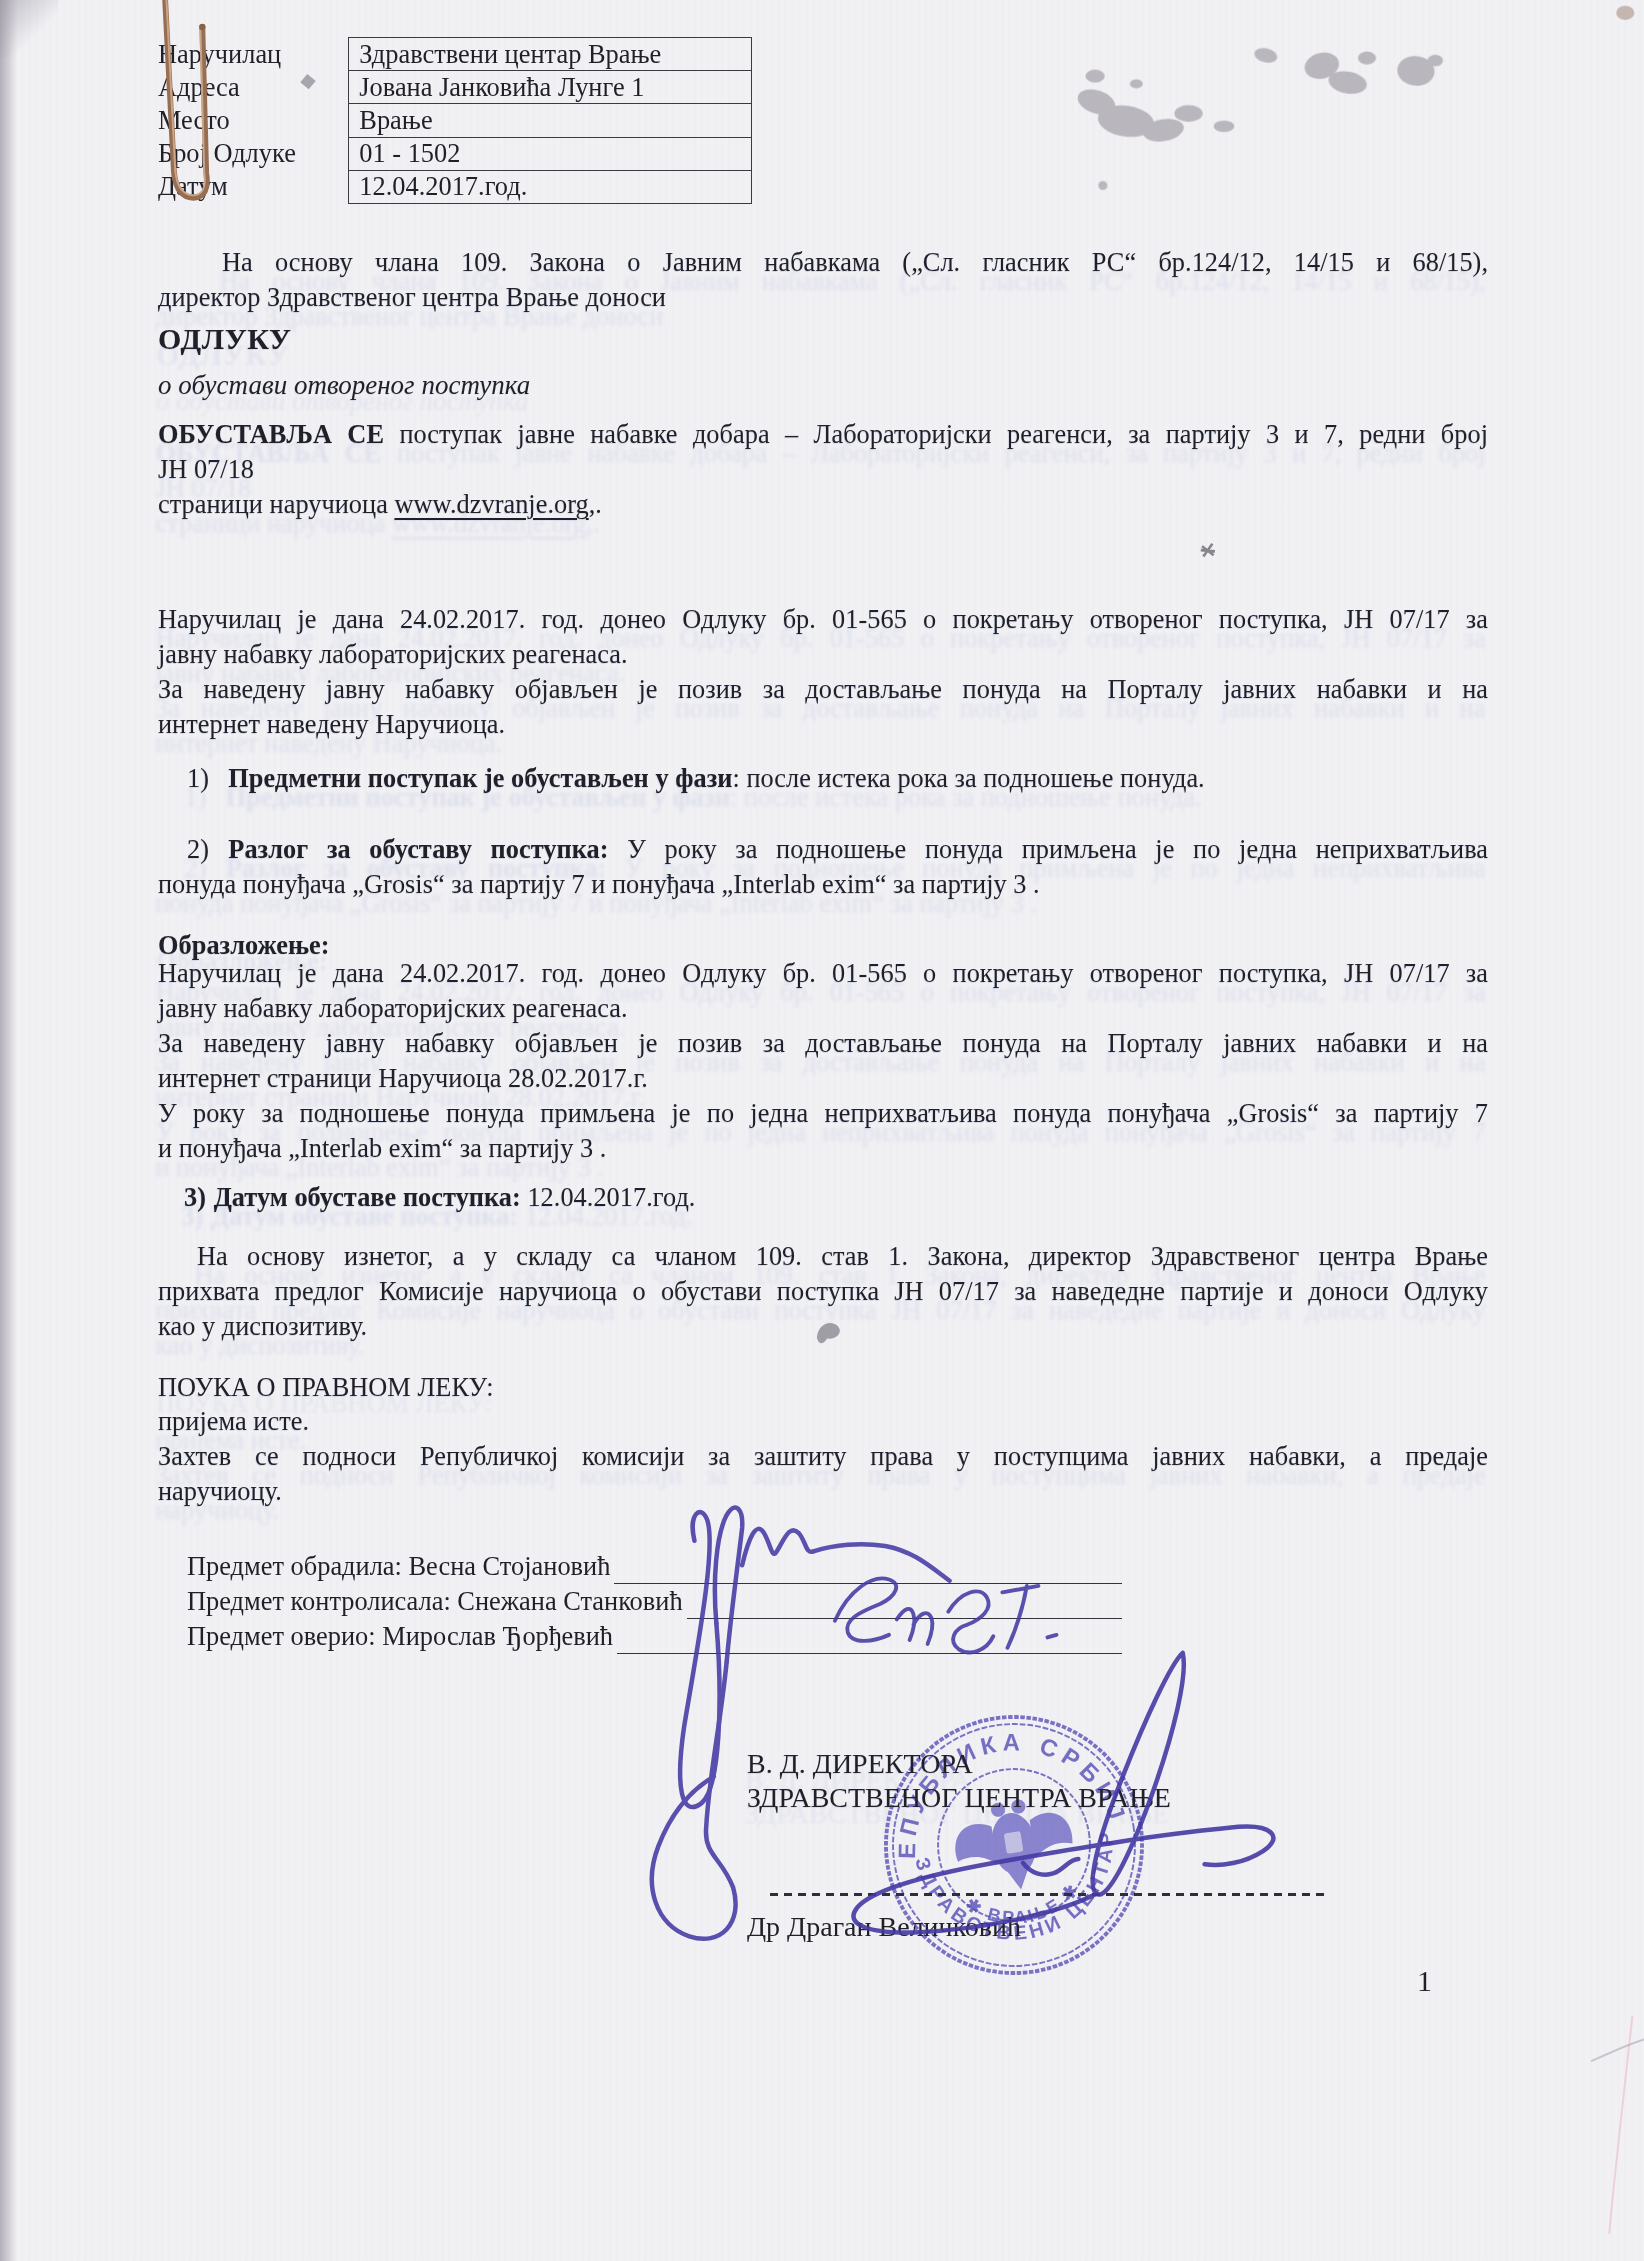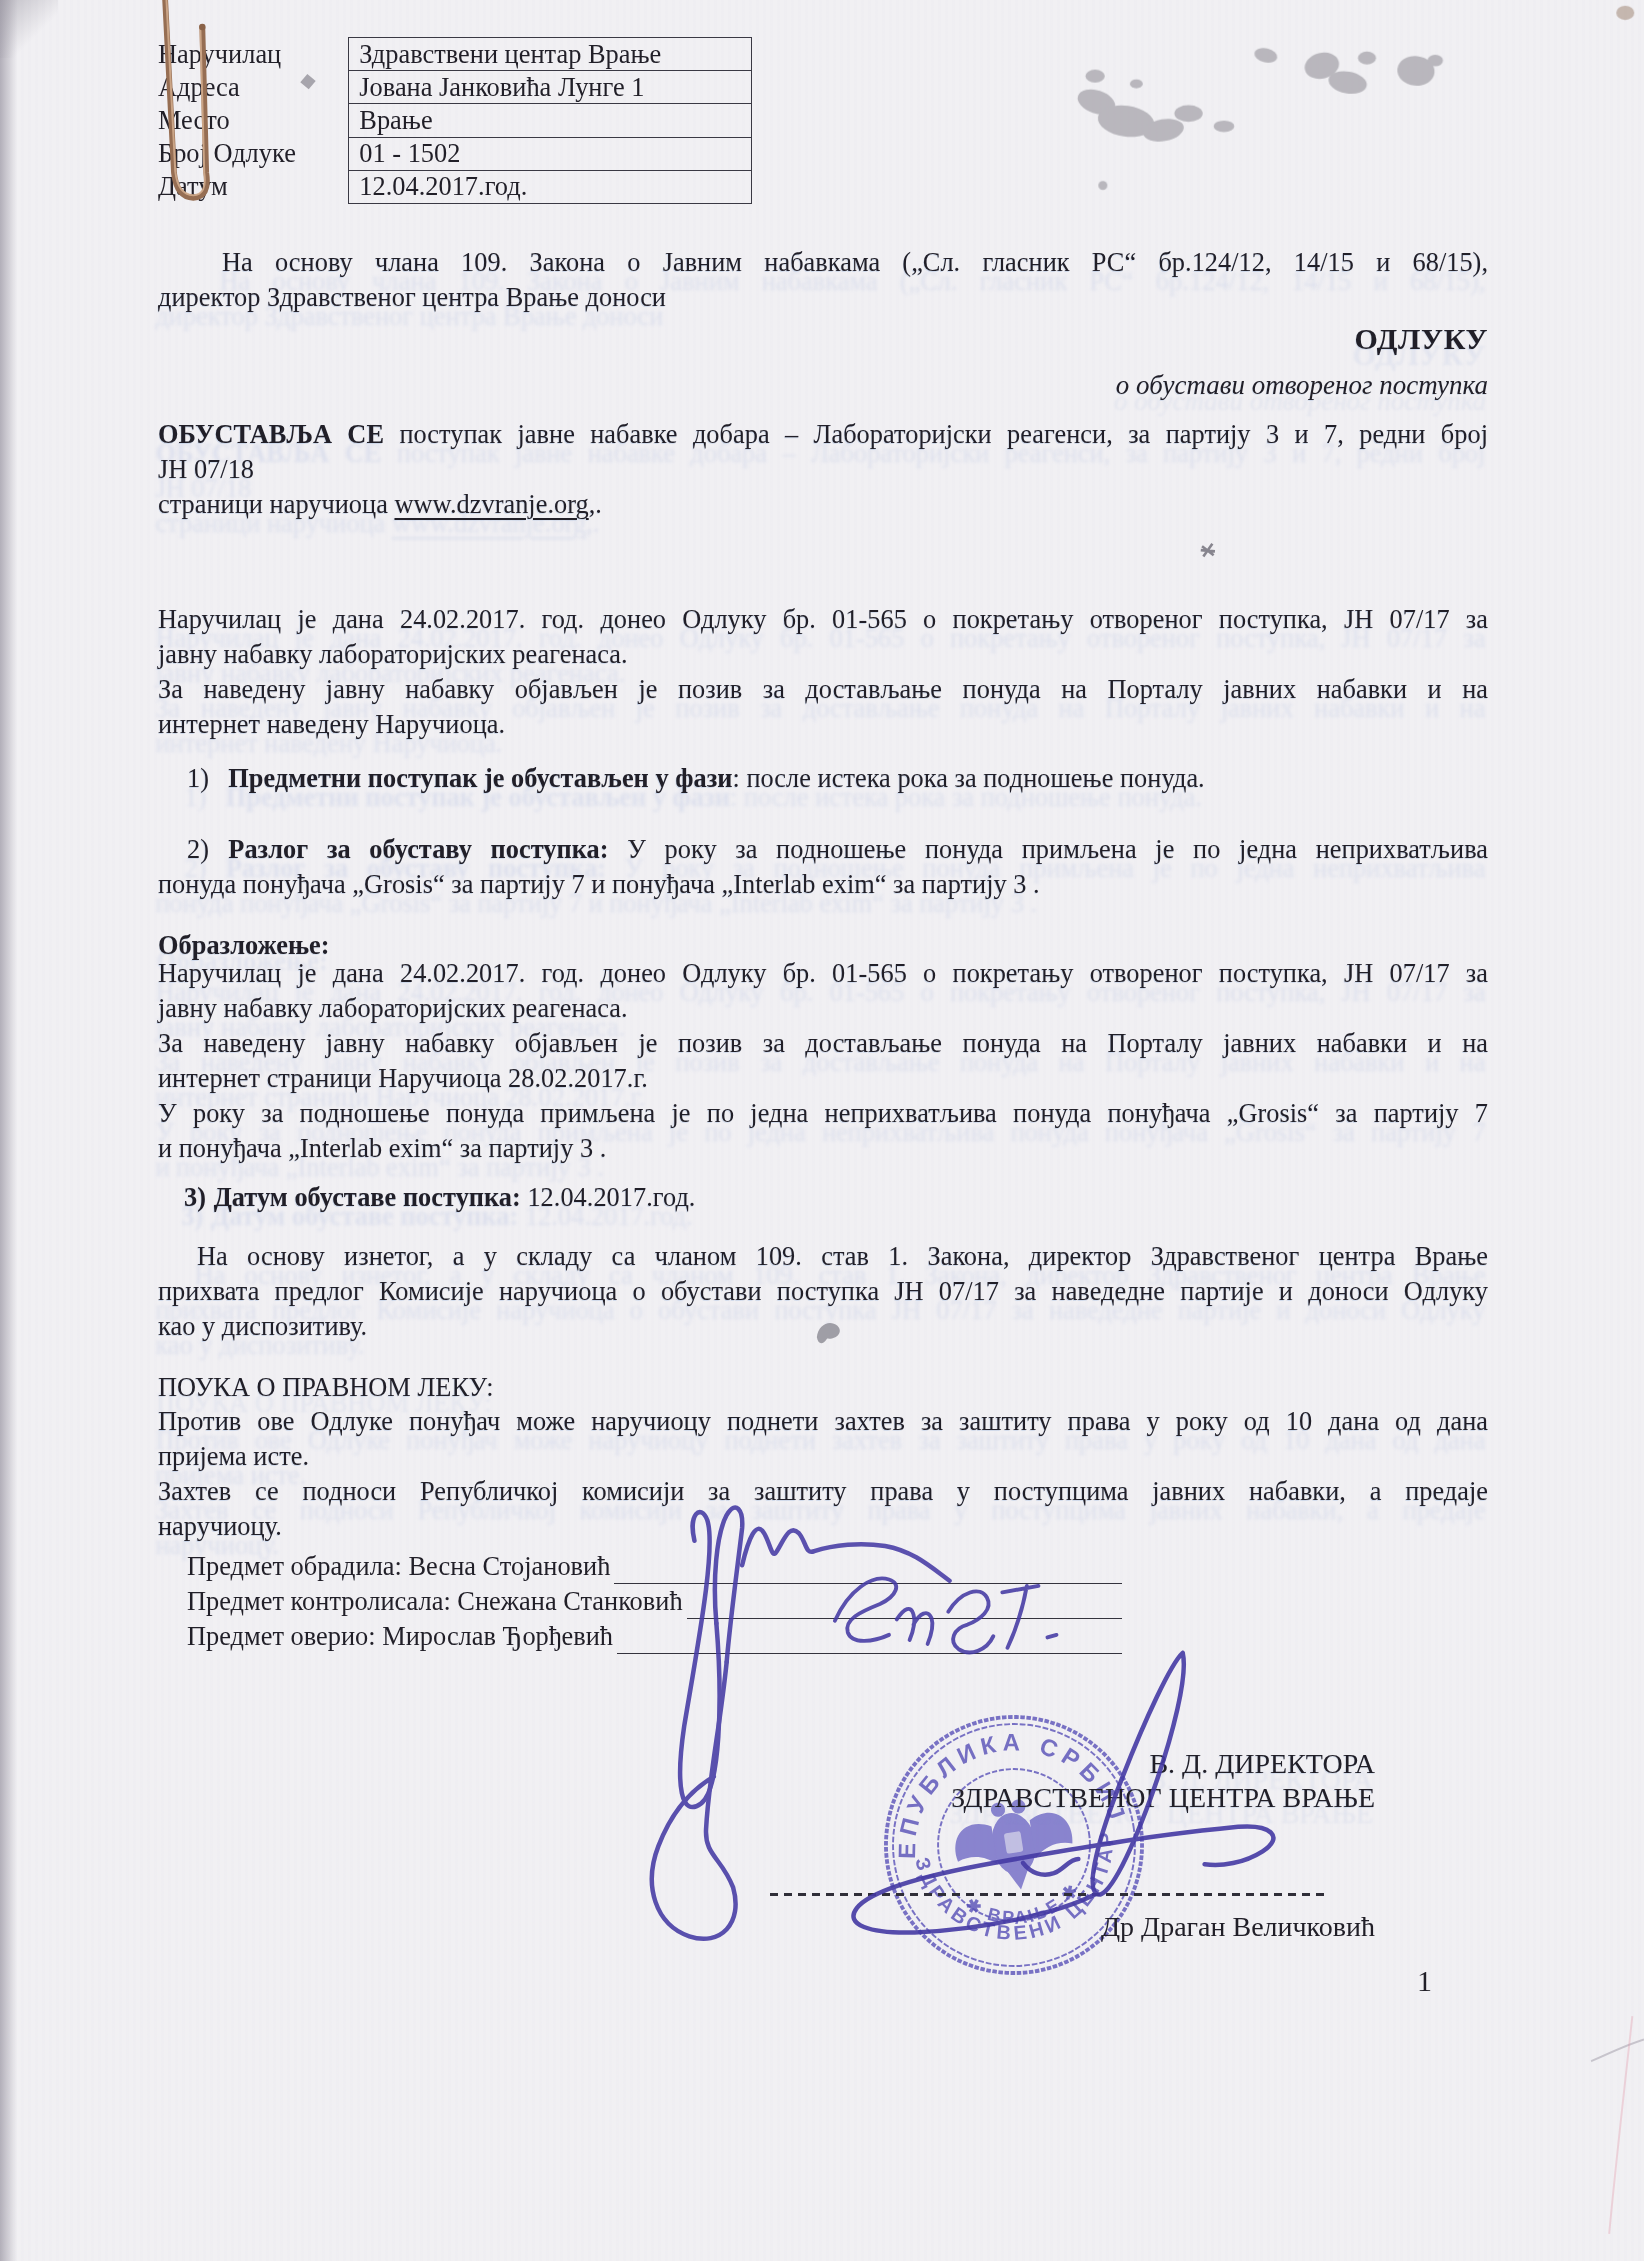--- a/index.html
+++ b/index.html
@@ -14,21 +14,21 @@
     color:#211f28;
   }
   .abs{position:absolute;}
   .edge-left{left:0;top:0;width:17px;height:100%;background:linear-gradient(90deg,#b2afb9,rgba(241,240,243,0));}
   .corner-tl{left:0;top:0;width:58px;height:58px;background:linear-gradient(135deg,rgba(150,147,158,.55),rgba(241,240,243,0) 62%);}
   .para{width:1330px;font-size:26.4px;line-height:35px;}
   .ln{display:block;white-space:nowrap;}
   .j{white-space:normal;text-align:justify;text-align-last:justify;}
   .b{font-weight:700;}
   .it{font-style:italic;}
-  .ctr{text-align:right;}
+  .ctr{text-align:left;}
   .gh{text-shadow:-0.6px 0.6px 0 rgba(70,130,200,.18), -2.6px 19.3px 3.2px rgba(115,140,205,.15);}
   .gh2{text-shadow:-0.6px 0.6px 0 rgba(70,130,200,.14), -1.9px 15.5px 2.6px rgba(120,145,210,.11);}
   table.hdr{border-collapse:collapse;font-size:26.4px;}
   table.hdr td{padding:0;vertical-align:middle;}
   table.hdr td.lbl{width:190px;border:none;padding-left:0;}
   table.hdr td.val{width:392px;border:1.9px solid #3a3944;padding:0.6px 0 0.6px 10.3px;height:31px;}
   .indent1{text-indent:64px;}
   .indent2{text-indent:39px;}
   .inum{display:inline-block;margin-left:29px;margin-right:19.3px;}
   .inum3{display:inline-block;margin-left:26px;margin-right:7.7px;}
@@ -121,21 +121,20 @@
   </div>
 
   <div class="abs para gh" style="left:158px;top:1239px;">
     <span class="ln j indent2">На основу изнетог, а у складу са чланом 109. став 1. Закона, директор Здравственог центра Врање</span>
     <span class="ln j">прихвата предлог Комисије наручиоца о обустави поступка ЈН 07/17 за наведедне партије и доноси Одлуку</span>
     <span class="ln">као у диспозитиву.</span>
   </div>
 
   <div class="abs para gh2" style="left:158px;top:1370px;">ПОУКА О ПРАВНОМ ЛЕКУ:</div>
   <div class="abs para gh" style="left:158px;top:1404px;">
-    <span class="ln j">Против ове Одлуке понуђач може наручиоцу поднети захтев за заштиту права у року од 10 дана од дана</span>
     <span class="ln">пријема исте.</span>
     <span class="ln j">Захтев се подноси Републичкој комисији за заштиту права у поступцима јавних набавки, а предаје</span>
     <span class="ln">наручиоцу.</span>
   </div>
 
   <div class="abs" style="left:187px;top:1549px;">
     <div class="sigrow">
       <span>Предмет обрадила: Весна Стојановић</span>
       <span class="fill"></span>
     </div>

